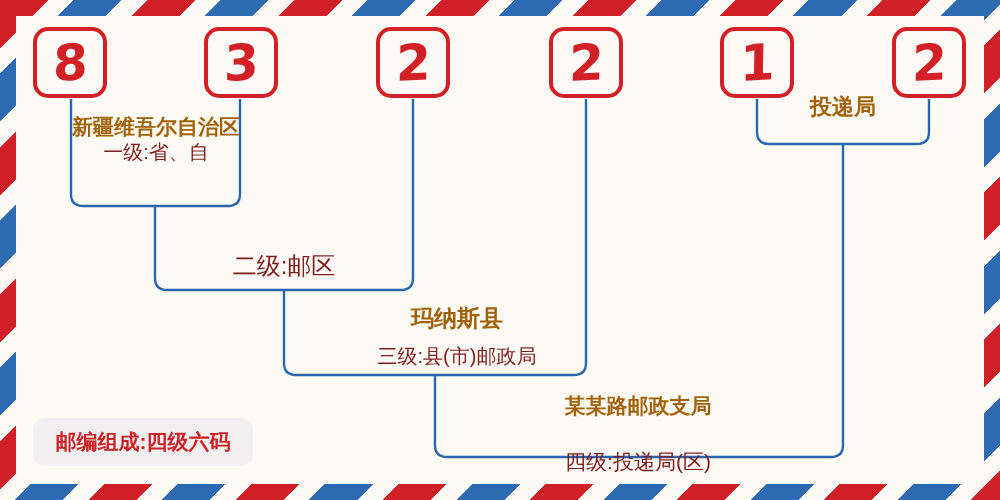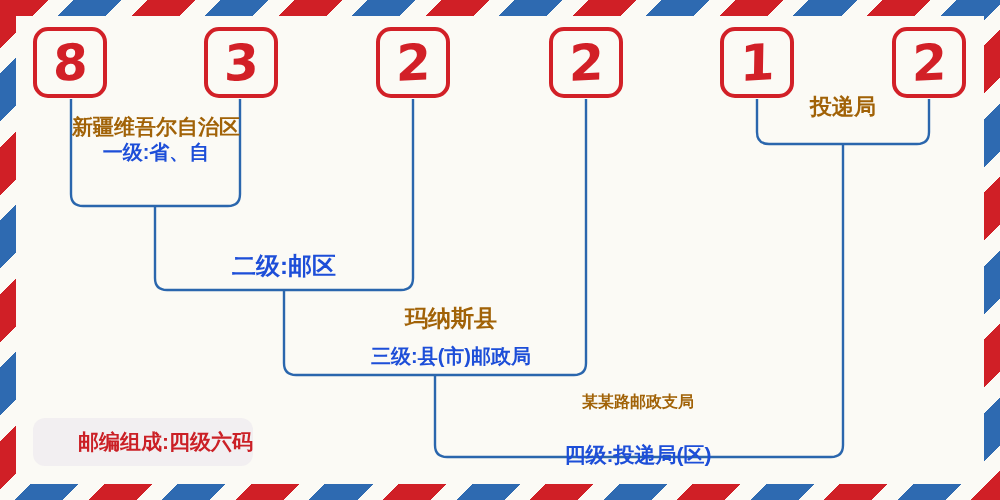--- a/index.html
+++ b/index.html
@@ -24,33 +24,33 @@
   }
   .digit {
     font-family:"DejaVu Sans", sans-serif;
     font-size:50px; font-weight:bold; color:#d22027;
     transform:rotate(-3deg) skewX(-4deg);
     line-height:1;
   }
   .connectors { position:absolute; left:0; top:0; z-index:1; }
   .label-block { position:absolute; text-align:center; z-index:3; }
   .blue-text { color:#a16207; font-weight:bold; }
-  .red-text  { color:#1d4ed8; font-weight:bold; }
+  .red-text  { color:#7f1d1d; font-weight:normal; }
   .lvl1-place { font-size:21px; line-height:27px; }
   .lvl1-desc  { font-size:20px; line-height:25px; }
   .lvl2-desc  { font-size:24px; }
   .lvl3-place { font-size:23px; }
   .lvl3-desc  { font-size:20px; margin-top:9px; }
-  .lvl4-place { font-size:16px; }
+  .lvl4-place { font-size:21px; }
   .lvl4-desc  { font-size:21px; margin-top:28px; }
   .delivery-label { font-size:22px; }
   .footer-badge {
     position:absolute; left:33px; top:418px; width:220px; height:48px;
     background:#f2eff1; border-radius:12px; z-index:3;
-    display:flex; align-items:center; justify-content:flex-end;
+    display:flex; align-items:center; justify-content:center;
     font-size:21px; font-weight:bold; color:#cb2026;
   }
 </style>
 </head>
 <body>
 
 <div class="airmail-frame"></div>
 
 <div class="digit-box" style="left:33px">
     <span class="digit">8</span>
@@ -83,21 +83,21 @@
 
 <div class="label-block" style="left:46px; top:113px; width:220px">
   <div class="blue-text lvl1-place">新疆维吾尔自治区</div>
   <div class="red-text lvl1-desc">一级:省、自</div>
 </div>
 
 <div class="label-block" style="left:184px; top:250px; width:200px">
   <div class="red-text lvl2-desc">二级:邮区</div>
 </div>
 
-<div class="label-block" style="left:292px; top:303px; width:318px">
+<div class="label-block" style="left:298px; top:303px; width:318px">
   <div class="blue-text lvl3-place">玛纳斯县</div>
   <div class="red-text lvl3-desc">三级:县(市)邮政局</div>
 </div>
 
 <div class="label-block" style="left:488px; top:392px; width:300px">
   <div class="blue-text lvl4-place">某某路邮政支局</div>
   <div class="red-text lvl4-desc">四级:投递局(区)</div>
 </div>
 
 <div class="label-block" style="left:743px; top:92px; width:200px">

